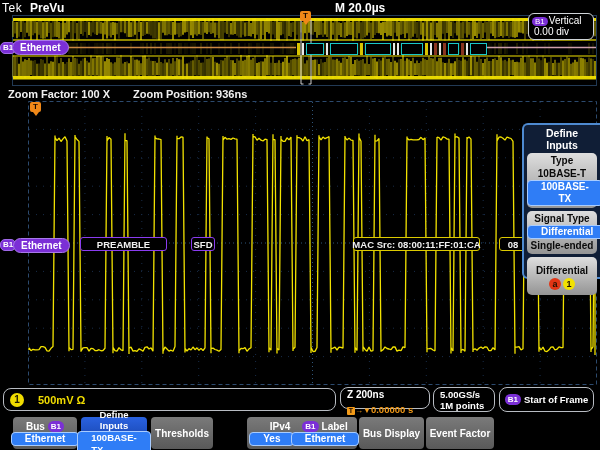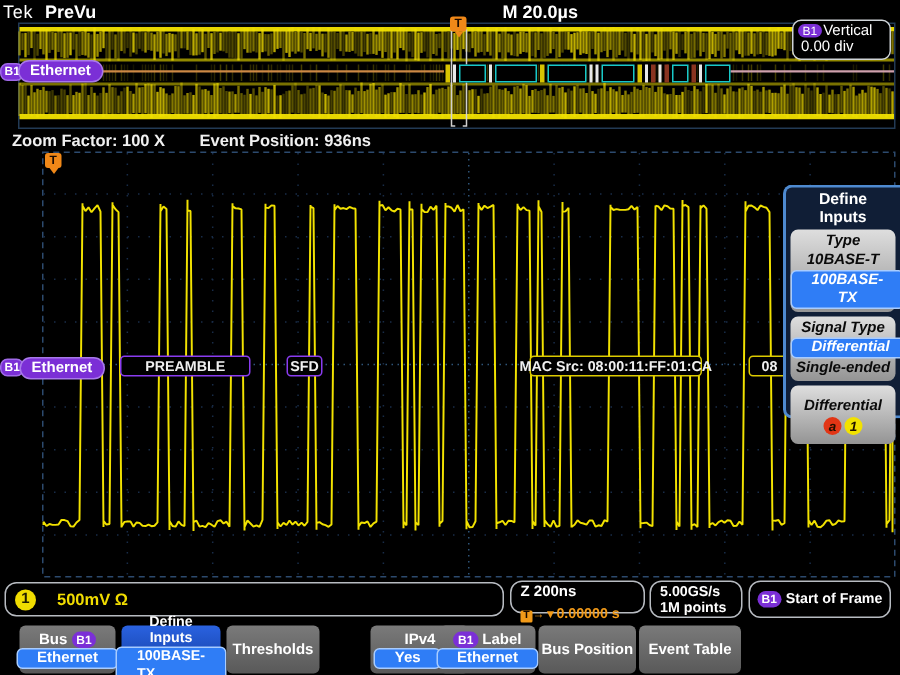--- a/index.html
+++ b/index.html
@@ -36,21 +36,21 @@
   .dfield{position:absolute;top:237px;height:14px;background:#000;display:flex;align-items:center;
           justify-content:center;font-size:9.5px;font-weight:bold;color:#f0f0f0;z-index:2;
           border-radius:3px;box-sizing:border-box;white-space:nowrap;}
   .dcontrol{border:1.5px solid #8a3cf0;}
   .ddata{border:1.5px solid #dcca00;}
   
   .panel{left:522px;top:123px;width:78px;height:156px;background:#101e36;border:2px solid #4e8ad0;
          border-right:none;border-radius:6px 0 0 6px;z-index:6;box-sizing:border-box;}
   .ptitle{text-align:center;font-size:10.5px;font-weight:bold;line-height:12px;margin-top:2px;}
   .pbox{margin:2px 3px 3px 3px;background:linear-gradient(#dedede,#949494);border-radius:5px;
-        text-align:center;color:#0a0a0a;font-size:10px;font-weight:bold;line-height:13px;padding:1px 0 2px 0;font-style:italic;}
+        text-align:center;color:#0a0a0a;font-size:10px;font-weight:bold;line-height:13px;padding:1px 0 2px 0;}
   .bluepill{display:inline-block;background:#2f7df6;border:1px solid #a8ccff;border-radius:4px;
         color:#fff;padding:0 13px;line-height:12px;}
   .badge-circ{display:inline-block;width:12px;height:12px;border-radius:50%;color:#201000;
         font-size:9px;line-height:12px;text-align:center;margin:1px 1px 0 1px;}
   
   .sbox{position:absolute;background:#000;border:1.5px solid #b8bcc2;border-radius:8px;
         box-sizing:border-box;font-weight:bold;z-index:2;}
   .chnum{display:inline-block;width:14px;height:14px;border-radius:50%;background:#f0dc00;color:#201c00;
         font-size:10px;line-height:14px;text-align:center;font-weight:bold;}
   .orange{color:#f29a18;}
@@ -844,29 +844,29 @@
       <div class="box" style="width: 15px;"></div>
     </div>
   <div class="tflag" style="left:300px;top:11px;">T</div>
 
   <div class="abs vbadge">
     <div><span class="oval">B1</span><span>Vertical</span></div>
     <div style="padding-left:2px;">0.00 div</div>
   </div>
 
   <span class="abs zoomtext" style="left:8px;top:88px;">Zoom Factor: 100 X</span>
-  <span class="abs zoomtext" style="left:133px;top:88px;">Event Position: 936ns</span>
+  <span class="abs zoomtext" style="left:133px;top:88px;">Zoom Position: 936ns</span>
 
   <div class="tflag" style="left:30px;top:102px;">T</div>
 
   <span class="b1tag" style="left:0;top:239px;">B1</span>
   <span class="busbubble" style="left:13px;top:238px;">Ethernet</span>
   <div class="dfield dcontrol" style="left:80px;width:87px;">PREAMBLE</div>
   <div class="dfield dcontrol" style="left:191px;width:24px;">SFD</div>
-  <div class="dfield ddata" style="left:353px;width:115px;">MAC Src: 08:00:11:FF:01:CA</div>
+  <div class="dfield ddata" style="left:353px;width:127px;">MAC Src: 08:00:11:FF:01:CA</div>
   <div class="dfield ddata" style="left:499px;width:28px;">08</div>
 
   <div class="abs panel">
     <div class="ptitle">
       <div>Define</div>
       <div>Inputs</div>
     </div>
     <div class="pbox">
       <div>Type</div>
       <div>10BASE-T</div>
@@ -927,19 +927,19 @@
       </div>
   </div>
   <div class="mbtn" style="left:293px;width:64px;">
     <div class="mrow">
         <span class="moval">B1</span>
         <span>Label</span>
       </div>
     <span class="bluepill">Ethernet</span>
   </div>
   <div class="mbtn" style="left:359px;width:65px;">
-    <span>Bus Position</span>
+    <span>Bus Display</span>
   </div>
   <div class="mbtn" style="left:426px;width:68px;">
-    <span>Event Table</span>
+    <span>Event Factor</span>
   </div>
 
 </div>
 
 </body></html>

